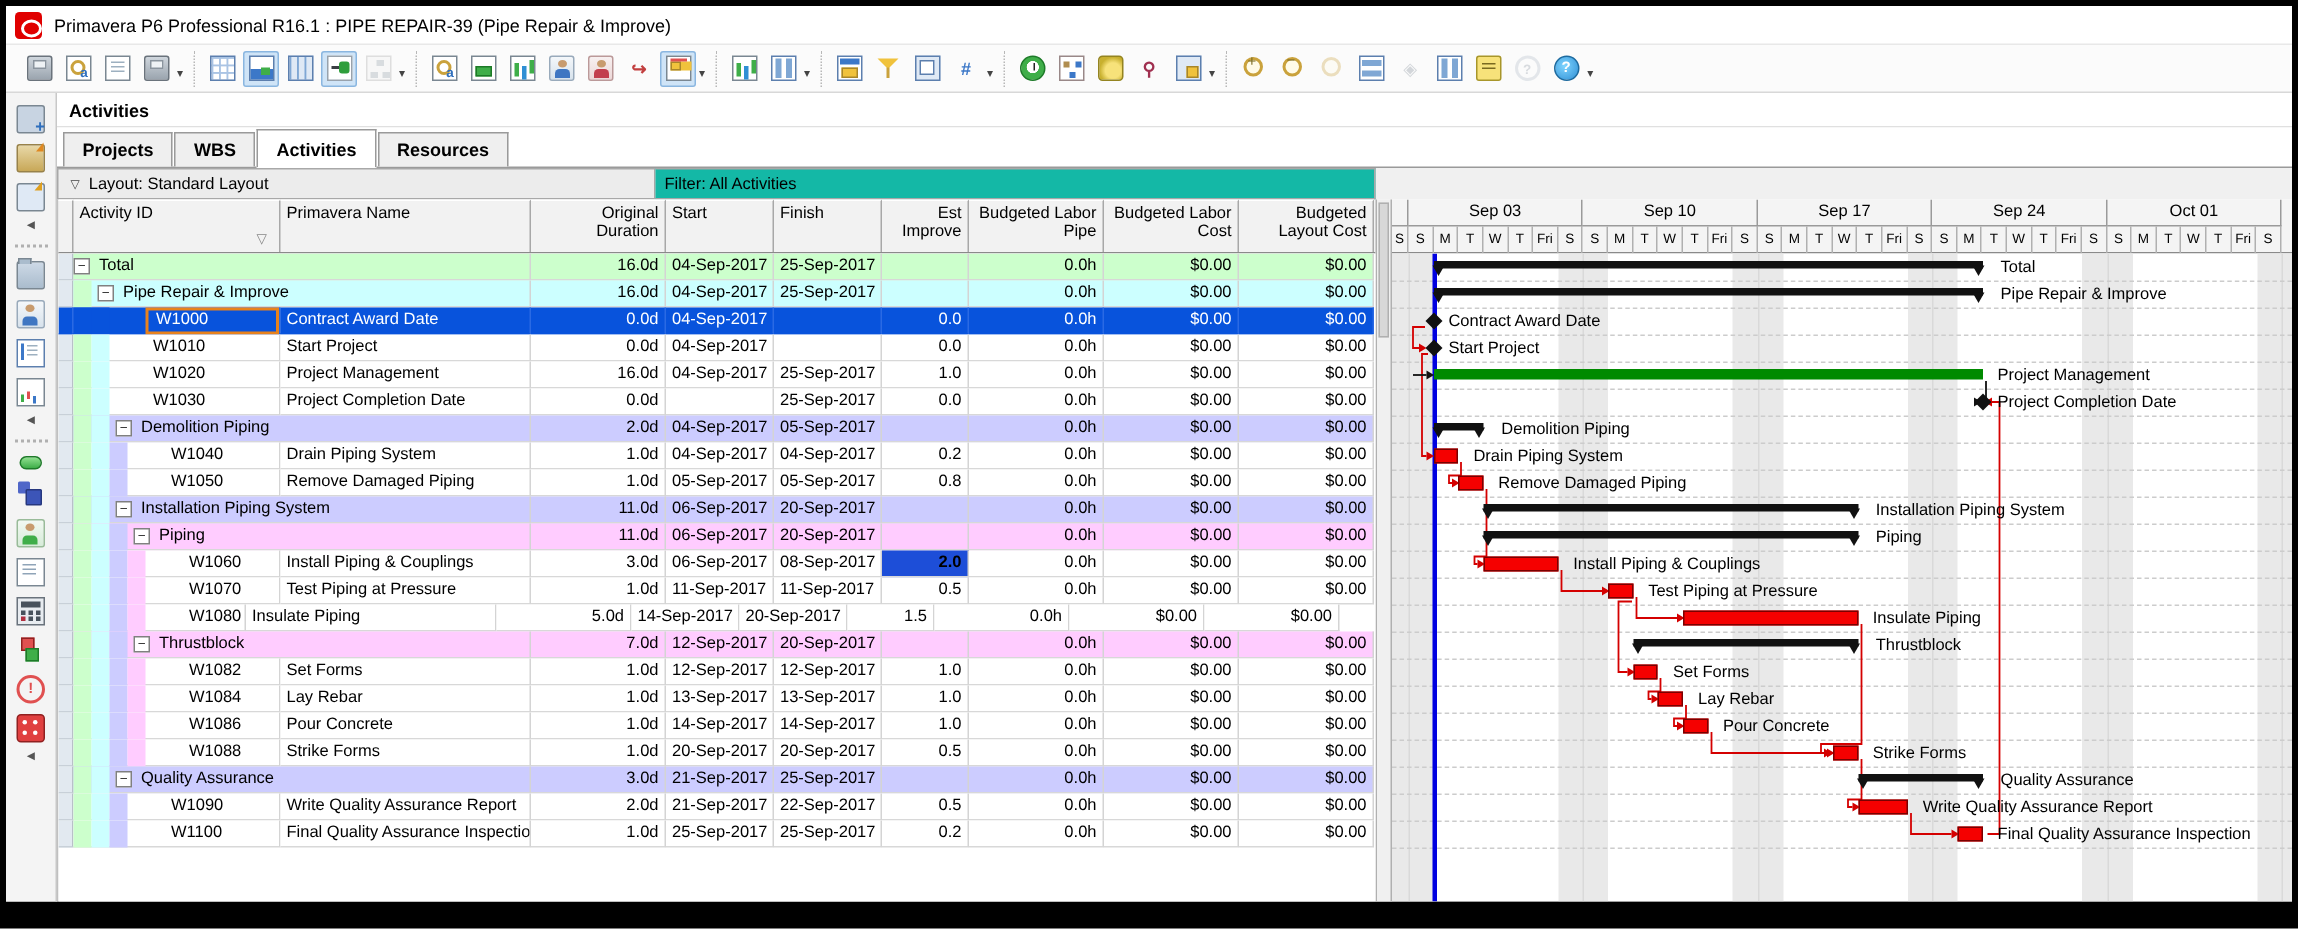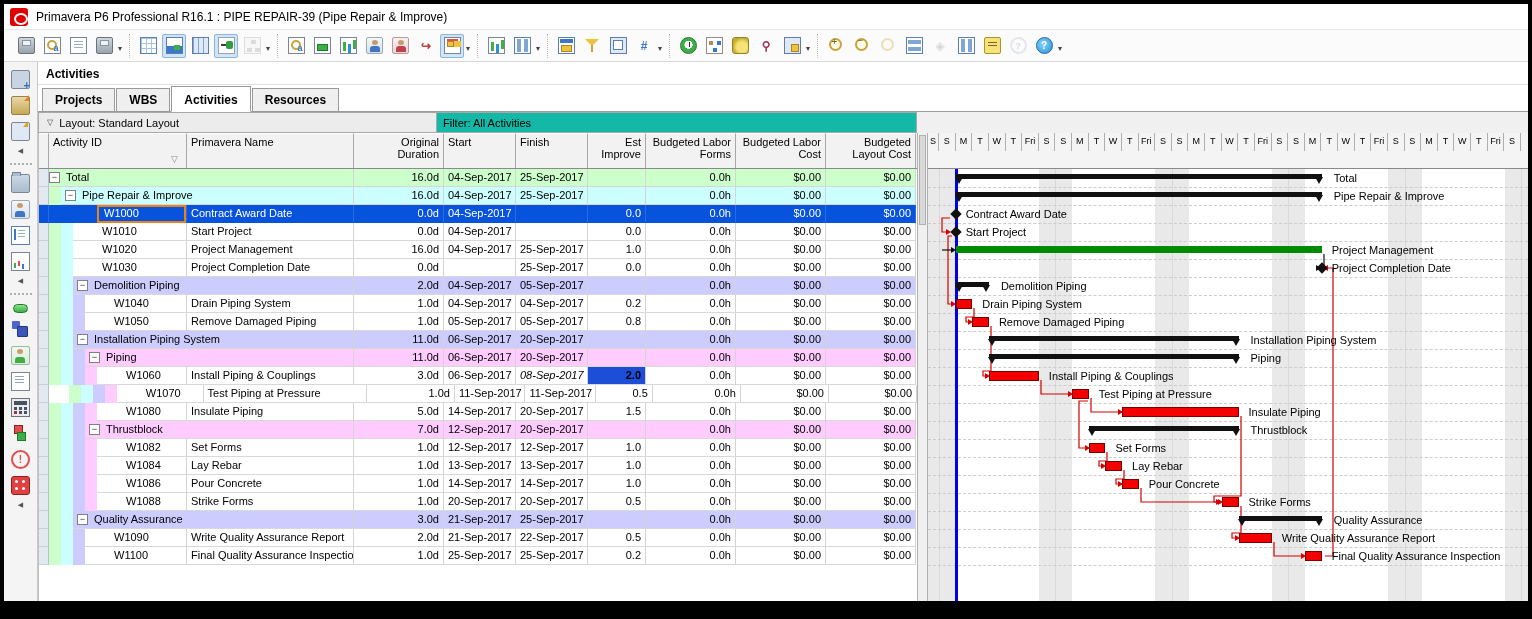--- a/index.html
+++ b/index.html
@@ -356,21 +356,21 @@
       <div id="split">
         <div id="tablepane">
           <div id="thead">
               <div class="th" style="width: 10px; padding: 0px;"></div>
               <div class="th" style="width: 138px;">Activity ID<span id="sortglyph">▽</span></div>
               <div class="th" style="width: 167px;">Primavera Name</div>
               <div class="th right" style="width: 90px;">Original Duration</div>
               <div class="th" style="width: 72px;">Start</div>
               <div class="th" style="width: 72px;">Finish</div>
               <div class="th right" style="width: 58px;">Est Improve</div>
-              <div class="th right" style="width: 90px;">Budgeted Labor Forms</div>
+              <div class="th right" style="width: 90px;">Budgeted Labor Pipe</div>
               <div class="th right" style="width: 90px;">Budgeted Labor Cost</div>
               <div class="th right" style="width: 90px;">Budgeted Layout Cost</div>
             </div>
           <div id="tbody">
               <div class="row">
                 <div class="cell gutter"></div>
                 <div class="cell idcell" style="width: 305px; background: rgb(204, 255, 204);">
                   <div style="width: 0px; flex: 0 0 auto;"></div>
                   <div class="minusbox">−</div>
                   <div class="grpname">Total</div>
@@ -561,48 +561,48 @@
                   <div class="strip" style="background: rgb(204, 255, 204);"></div>
                   <div class="strip" style="background: rgb(204, 255, 255);"></div>
                   <div class="strip" style="background: rgb(204, 204, 255);"></div>
                   <div class="strip" style="background: rgb(255, 204, 255);"></div>
                   <div style="width: 24px; flex: 0 0 auto;"></div>
                   <div class="idbox">W1060</div>
                 </div>
                 <div class="cell" style="width: 167px; background: rgb(255, 255, 255);">Install Piping &amp; Couplings</div>
                 <div class="cell right" style="width: 90px; background: rgb(255, 255, 255);">3.0d</div>
                 <div class="cell" style="width: 72px; background: rgb(255, 255, 255);">06-Sep-2017</div>
-                <div class="cell" style="width: 72px; background: rgb(255, 255, 255); font-style: italic;">08-Sep-2017</div>
+                <div class="cell" style="width: 72px; background: rgb(255, 255, 255);">08-Sep-2017</div>
                 <div class="cell right" style="width: 58px; background: #1d4ed8; font-weight: bold;">2.0</div>
                 <div class="cell right" style="width: 90px; background: rgb(255, 255, 255);">0.0h</div>
                 <div class="cell right" style="width: 90px; background: rgb(255, 255, 255);">$0.00</div>
                 <div class="cell right" style="width: 90px; background: rgb(255, 255, 255);">$0.00</div>
               </div>
               <div class="row">
                 <div class="cell gutter"></div>
-                <div class="cell idcell" style="width: 138px; background: rgb(255, 255, 255); margin-left: 20px;">
+                <div class="cell idcell" style="width: 138px; background: rgb(255, 255, 255);">
                   <div class="strip" style="background: rgb(204, 255, 204);"></div>
                   <div class="strip" style="background: rgb(204, 255, 255);"></div>
                   <div class="strip" style="background: rgb(204, 204, 255);"></div>
                   <div class="strip" style="background: rgb(255, 204, 255);"></div>
                   <div style="width: 24px; flex: 0 0 auto;"></div>
                   <div class="idbox">W1070</div>
                 </div>
                 <div class="cell" style="width: 167px; background: rgb(255, 255, 255);">Test Piping at Pressure</div>
                 <div class="cell right" style="width: 90px; background: rgb(255, 255, 255);">1.0d</div>
                 <div class="cell" style="width: 72px; background: rgb(255, 255, 255);">11-Sep-2017</div>
                 <div class="cell" style="width: 72px; background: rgb(255, 255, 255);">11-Sep-2017</div>
                 <div class="cell right" style="width: 58px; background: rgb(255, 255, 255);">0.5</div>
                 <div class="cell right" style="width: 90px; background: rgb(255, 255, 255);">0.0h</div>
                 <div class="cell right" style="width: 90px; background: rgb(255, 255, 255);">$0.00</div>
                 <div class="cell right" style="width: 90px; background: rgb(255, 255, 255);">$0.00</div>
               </div>
               <div class="row">
                 <div class="cell gutter"></div>
-                <div class="cell idcell" style="width: 138px; background: rgb(255, 255, 255);">
+                <div class="cell idcell" style="width: 115px; background: rgb(255, 255, 255);">
                   <div class="strip" style="background: rgb(204, 255, 204);"></div>
                   <div class="strip" style="background: rgb(204, 255, 255);"></div>
                   <div class="strip" style="background: rgb(204, 204, 255);"></div>
                   <div class="strip" style="background: rgb(255, 204, 255);"></div>
                   <div style="width: 24px; flex: 0 0 auto;"></div>
                   <div class="idbox">W1080</div>
                 </div>
                 <div class="cell" style="width: 167px; background: rgb(255, 255, 255);">Insulate Piping</div>
                 <div class="cell right" style="width: 90px; background: rgb(255, 255, 255);">5.0d</div>
                 <div class="cell" style="width: 72px; background: rgb(255, 255, 255);">14-Sep-2017</div>
@@ -759,20 +759,28 @@
                 <div class="cell right" style="width: 90px; background: rgb(255, 255, 255);">$0.00</div>
                 <div class="cell right" style="width: 90px; background: rgb(255, 255, 255);">$0.00</div>
               </div>
             </div>
         </div>
         <div id="vsb">
             <div class="thumb"></div>
           </div>
         <div id="ganttpane">
           <div id="ghead">
+            <div id="gweeks">
+                <div class="gw" style="width: 11px;"></div>
+                <div class="gw" style="width: 116.48px;">Sep 03</div>
+                <div class="gw" style="width: 116.48px;">Sep 10</div>
+                <div class="gw" style="width: 116.48px;">Sep 17</div>
+                <div class="gw" style="width: 116.48px;">Sep 24</div>
+                <div class="gw" style="width: 116.48px;">Oct 01</div>
+              </div>
             <div id="gdays">
                 <div class="gd" style="width: 11px;">S</div>
                 <div class="gd" style="width: 16.64px;">S</div>
                 <div class="gd" style="width: 16.64px;">M</div>
                 <div class="gd" style="width: 16.64px;">T</div>
                 <div class="gd" style="width: 16.64px;">W</div>
                 <div class="gd" style="width: 16.64px;">T</div>
                 <div class="gd" style="width: 16.64px;">Fri</div>
                 <div class="gd" style="width: 16.64px;">S</div>
                 <div class="gd" style="width: 16.64px;">S</div>

